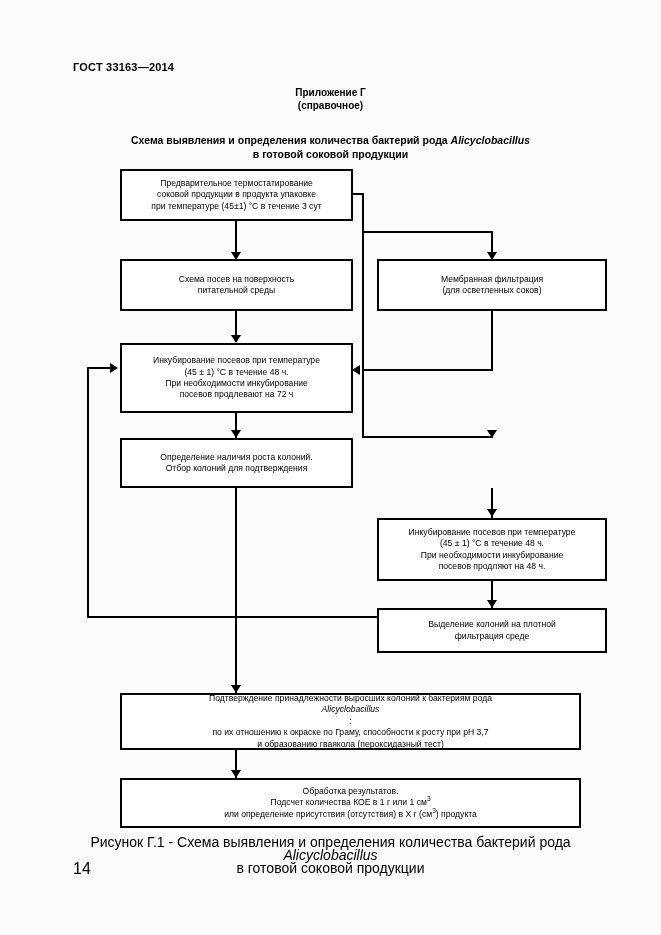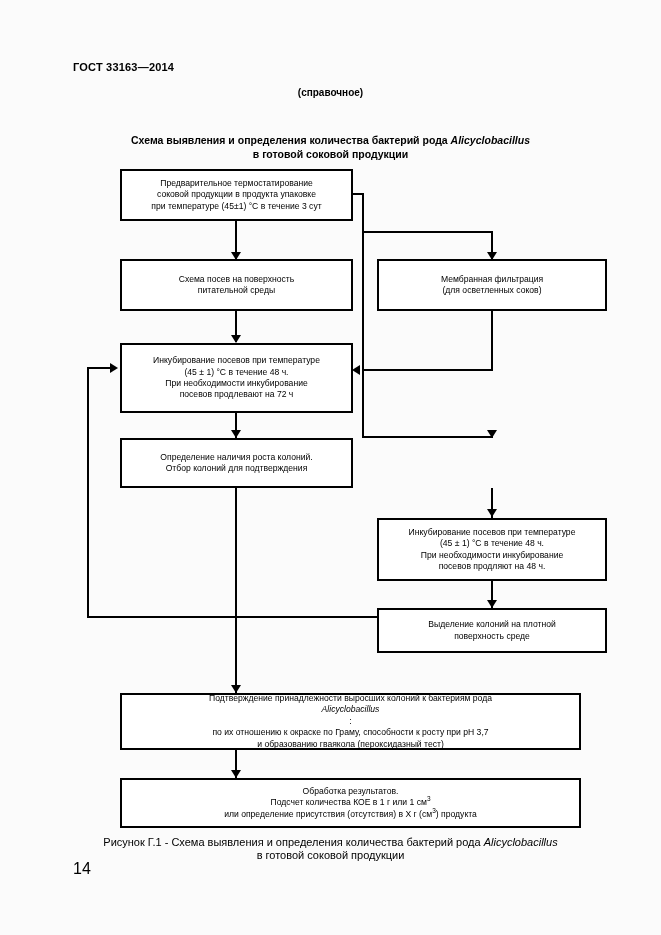--- a/index.html
+++ b/index.html
@@ -25,21 +25,21 @@
   .appendix{
     position:absolute;left:0;right:0;top:86px;
     text-align:center;font-size:10px;font-weight:bold;line-height:13px;
   }
   .fig-title{
     position:absolute;left:60px;right:60px;top:133px;
     text-align:center;font-size:10.5px;font-weight:bold;line-height:14px;
   }
   .fig-caption{
     position:absolute;left:50px;right:50px;top:836px;
-    text-align:center;font-size:11px;line-height:13px;
+    text-align:center;font-size:14px;line-height:13px;
   }
   .it{font-style:italic;}
 
   
   .chart{position:absolute;left:0;top:0;width:661px;height:935px;}
 
   .node{
     position:absolute;
     border:2px solid #000;
     background:#fff;
@@ -79,20 +79,21 @@
 </head>
 <body>
 
 <div class="page">
 
   <div class="std-header">ГОСТ 33163—2014</div>
 
   <div class="page-num">14</div>
 
   <div class="appendix">
+    <div>Приложение Г</div>
     <div>(справочное)</div>
   </div>
 
   <div class="fig-title">
     <span>Схема выявления и определения количества бактерий рода </span><span class="it">Alicyclobacillus</span><br>
     <span>в готовой соковой продукции</span>
   </div>
 
   <div class="chart">
 
@@ -181,21 +182,21 @@
         <span>Инкубирование посевов при температуре</span>
         <span>(45 ± 1) °С в течение 48 ч.</span>
         <span>При необходимости инкубирование</span>
         <span>посевов продляют на 48 ч.</span>
       </div>
     </div>
 
     <div class="node" style="left:377px;top:608px;width:230px;height:45px;">
       <div>
         <span>Выделение колоний на плотной</span>
-        <span>поверхность среде</span>
+        <span>фильтрация среде</span>
       </div>
     </div>
 
     <div class="node" style="left:120px;top:693px;width:461px;height:57px;">
       <div>
         <span>Подтверждение принадлежности выросших колоний к бактериям рода <span class="it">Alicyclobacillus</span>:</span>
         <span>по их отношению к окраске по Граму, способности к росту при рН 3,7</span>
         <span>и образованию гваякола (пероксидазный тест)</span>
       </div>
     </div>

